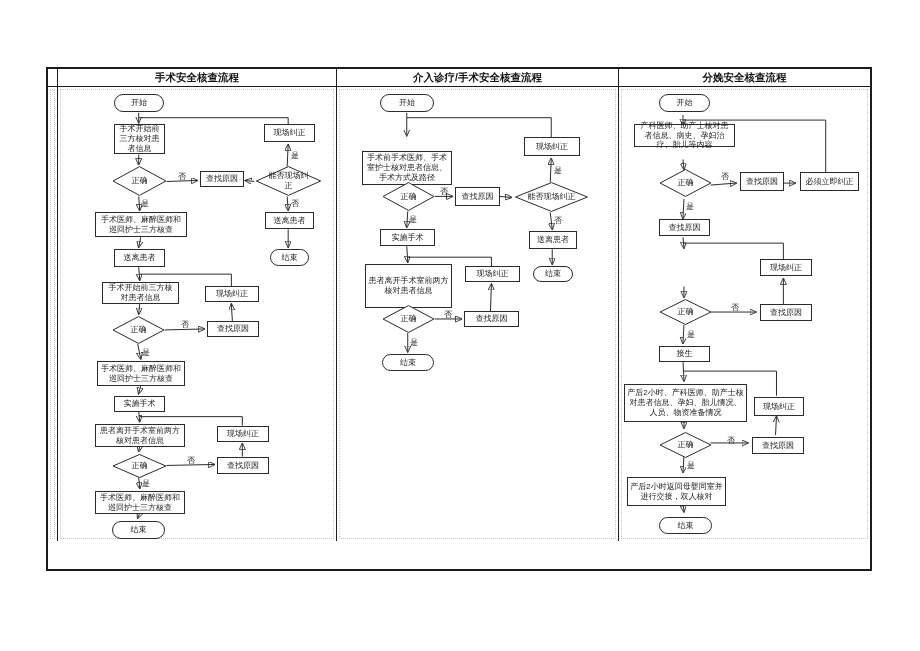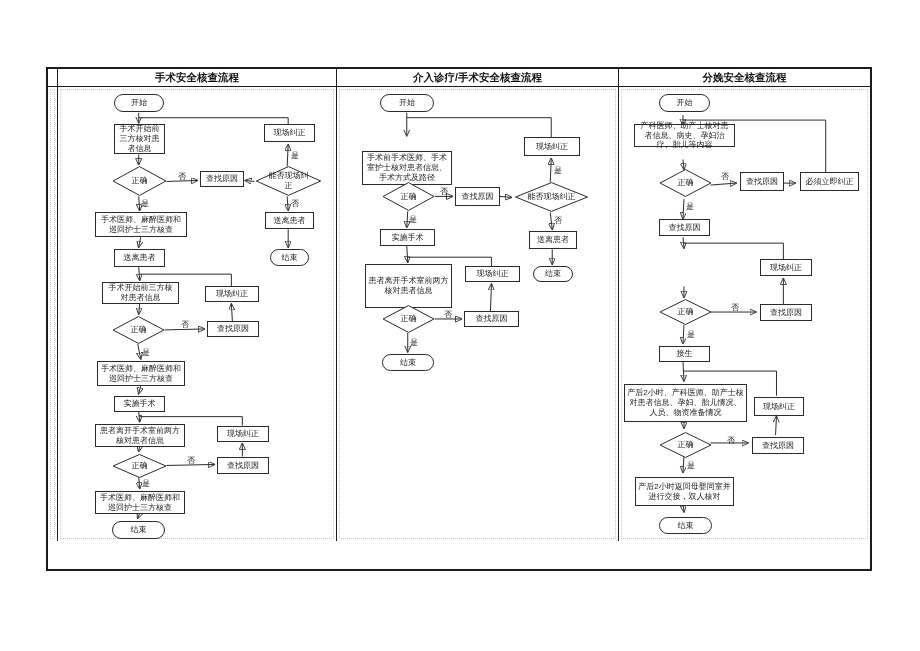--- a/index.html
+++ b/index.html
@@ -269,21 +269,21 @@
       <div class="n rect" style="left:40px;top:259px;width:51px;height:16px">接生</div>
       <div class="n rect" style="left:5px;top:297px;width:123px;height:38px">产后2小时、产科医师、助产士核对患者信息、孕妇、胎儿情况、人员、物资准备情况</div>
       <div class="n rect" style="left:135px;top:310px;width:50px;height:19px">现场纠正</div>
       <div class="n diam" style="left:40px;top:345px;width:53px;height:26px">
         <svg viewBox="0 0 100 100" preserveAspectRatio="none">
             <polygon points="50,2 98,50 50,98 2,50"></polygon>
           </svg>
         <span>正确</span>
       </div>
       <div class="n rect" style="left:133px;top:350px;width:52px;height:17px">查找原因</div>
-      <div class="n rect" style="left:16px;top:390px;width:99px;height:29px">产后2小时返回母婴同室并进行交接，双人核对</div>
+      <div class="n rect" style="left:8px;top:390px;width:99px;height:29px">产后2小时返回母婴同室并进行交接，双人核对</div>
       <div class="n oval" style="left:40px;top:430px;width:53px;height:17px">结束</div>
 
       <div class="elabel" style="left:106px;top:89px">否</div>
       <div class="elabel" style="left:71px;top:119px">是</div>
       <div class="elabel" style="left:116px;top:220px">否</div>
       <div class="elabel" style="left:72px;top:247px">是</div>
       <div class="elabel" style="left:112px;top:353px">否</div>
       <div class="elabel" style="left:72px;top:378px">是</div>
     </div>
 

